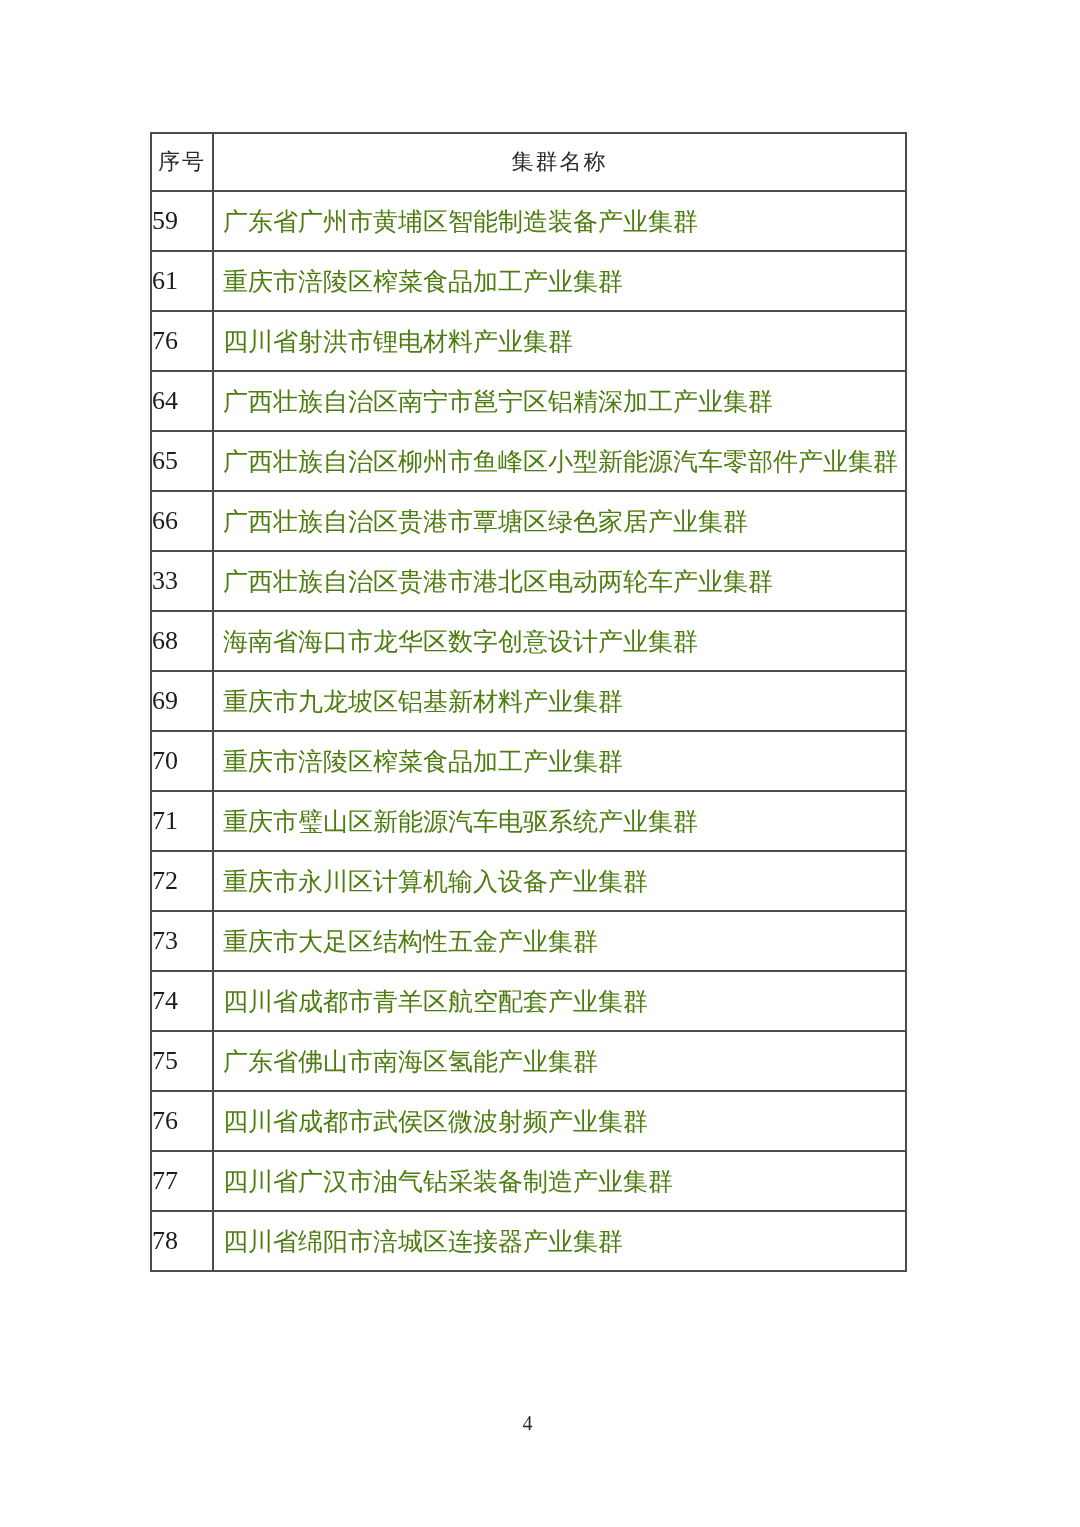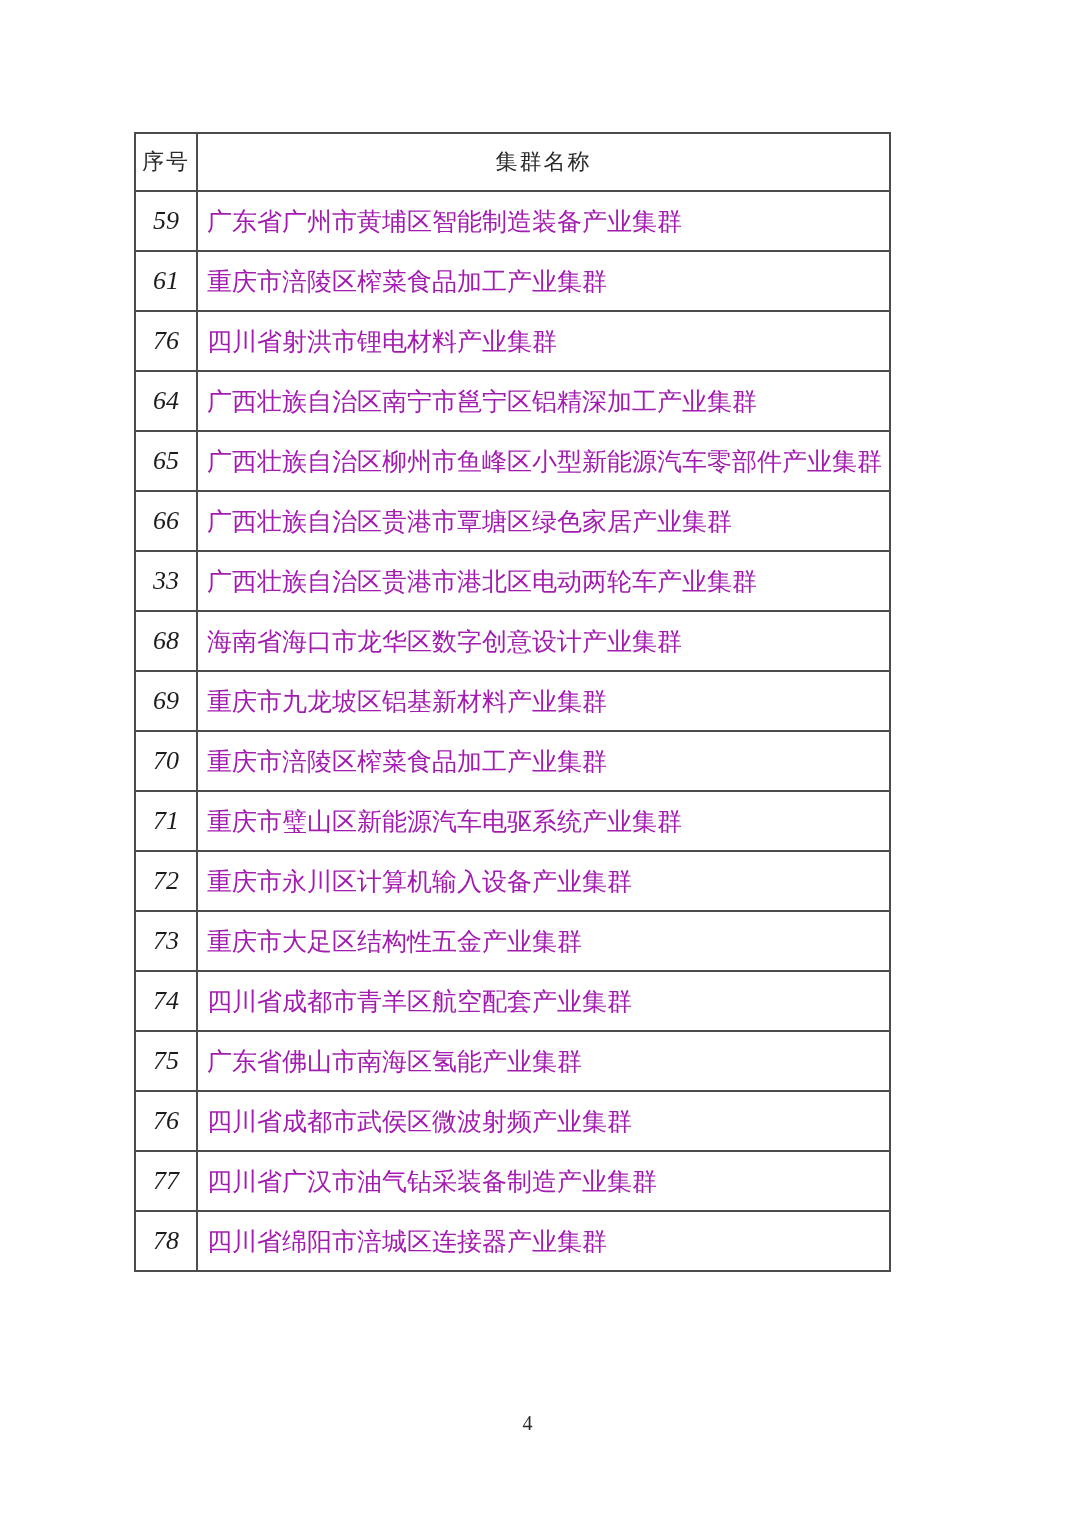--- a/index.html
+++ b/index.html
@@ -18,21 +18,21 @@
   .page {
     position: absolute;
     left: 0;
     top: 0;
     width: 1080px;
     height: 1527px;
     background: #ffffff;
   }
   table.cluster-table {
     position: absolute;
-    left: 134px;
+    left: 150px;
     top: 132px;
     width: 755px;
     border-collapse: collapse;
     table-layout: fixed;
     padding-left: 17px;
   }
   .cluster-table th,
   .cluster-table td {
     border: 2px solid #4c4c4c;
     vertical-align: middle;
@@ -43,31 +43,29 @@
     font-weight: normal;
     font-size: 22px;
     letter-spacing: 2px;
     text-align: center;
     color: #2a2a2a;
   }
   .cluster-table col.c-index { width: 62px; }
   .cluster-table col.c-name  { width: 693px; }
   .cluster-table td.col-index {
     height: 58px;
-    text-align: center;
     font-size: 26px;
     color: #1c1c1c;
-    font-style: italic;
   }
   .cluster-table td.col-name {
     font-size: 25px;
     padding-left: 9px;
     white-space: nowrap;
     overflow: hidden;
-    color: #a21caf;
+    color: #4d7c0f;
   }
   .footer {
     position: absolute;
     left: 150px;
     top: 1412px;
     width: 755px;
     text-align: center;
     font-size: 20px;
     color: #2a2a2a;
   }

